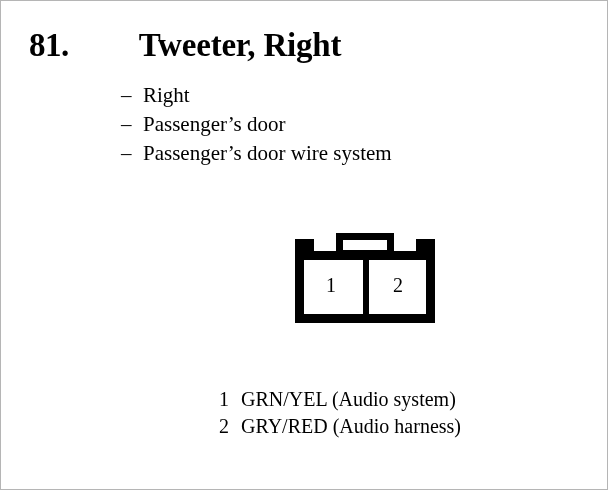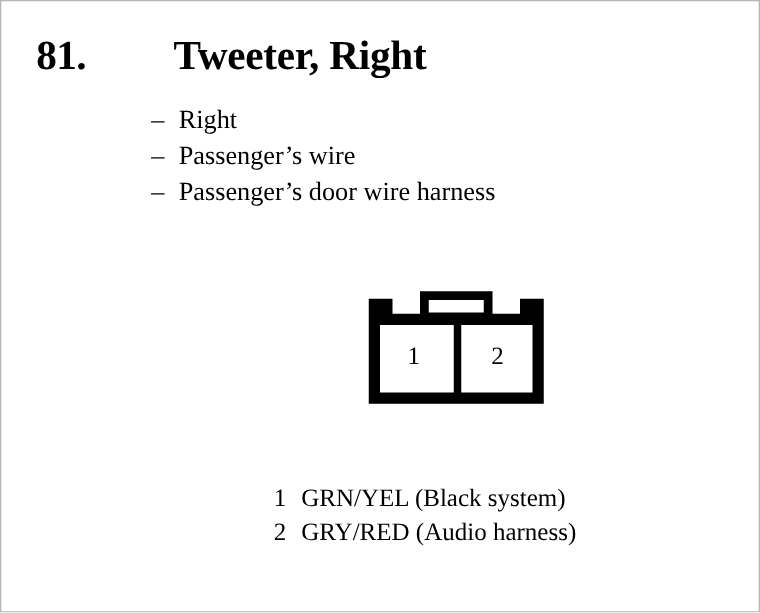--- a/index.html
+++ b/index.html
@@ -123,26 +123,26 @@
 
   <div class="spec-list">
 
     <div class="spec-item">
       <span class="spec-dash">–</span>
       <span class="spec-label">Right</span>
     </div>
 
     <div class="spec-item">
       <span class="spec-dash">–</span>
-      <span class="spec-label">Passenger’s wire</span>
+      <span class="spec-label">Passenger’s door</span>
     </div>
 
     <div class="spec-item">
       <span class="spec-dash">–</span>
-      <span class="spec-label">Passenger’s door wire harness</span>
+      <span class="spec-label">Passenger’s door wire system</span>
     </div>
 
   </div>
 
   <div id="connector">
 
     <svg width="156" height="100" viewBox="0 0 156 100">
 
       <path d="
         M 8,94
@@ -167,21 +167,21 @@
     </svg>
 
     <span class="pin-number" id="pin-num-1">1</span>
     <span class="pin-number" id="pin-num-2">2</span>
   </div>
 
   <div class="legend">
 
     <div class="legend-row">
       <span class="legend-pin">1</span>
-      <span class="legend-desc">GRN/YEL (Black system)</span>
+      <span class="legend-desc">GRN/YEL (Audio system)</span>
     </div>
 
     <div class="legend-row">
       <span class="legend-pin">2</span>
       <span class="legend-desc">GRY/RED (Audio harness)</span>
     </div>
 
   </div>
 
 </div>

